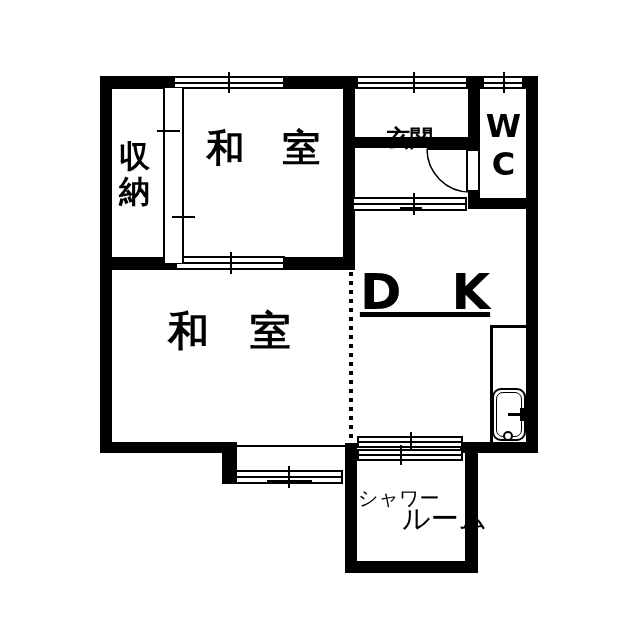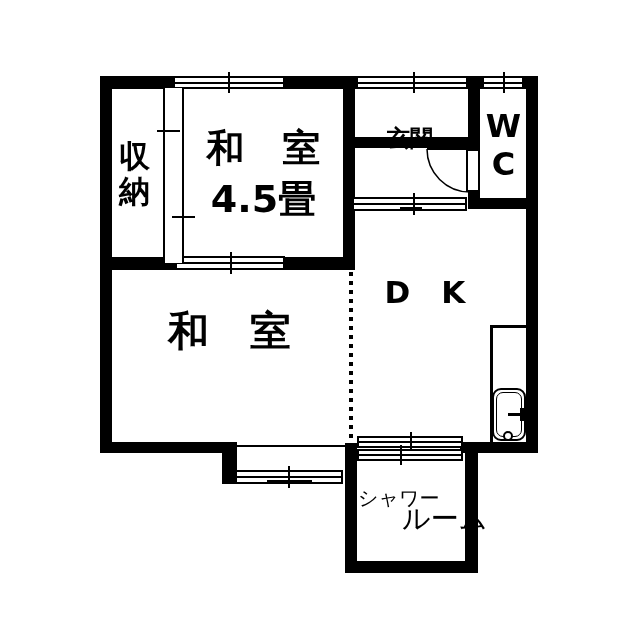--- a/index.html
+++ b/index.html
@@ -108,27 +108,26 @@
     <span class="inner"></span>
   </div>
   <div class="thinline" style="left:508px;top:413px;width:14px;height:3px;z-index:5;"></div>
   <div class="wall" style="left:520px;top:408px;width:8px;height:13px;z-index:5;"></div>
   <div class="drain" style="left:503px;top:431px;"></div>
 
   <div class="label" style="left:112px;top:139px;width:45px;font-size:31px;line-height:35px;">収
 納</div>
 
   <div class="label" style="left:184px;top:127px;width:159px;font-size:38px;line-height:42px;">和　室</div>
-  <div class="label" style="left:184px;top:178px;width:159px;font-size:38px;line-height:42px;">4.5畳</div>
 
   <div class="label" style="left:352px;top:99px;width:116px;font-size:23px;line-height:38px;margin-top:20px;">玄関</div>
 
   <div class="label" style="left:482px;top:107px;width:43px;font-size:32px;line-height:38px;">W
 C</div>
 
   <div class="label" style="left:112px;top:309px;width:235px;font-size:41px;line-height:45px;">和　室</div>
 
-  <div class="label" style="left:352px;top:271px;width:146px;font-size:31px;line-height:43px;">D　K</div>
+  <div class="label" style="left:352px;top:271px;width:146px;font-size:50px;line-height:43px;text-decoration:underline;">D　K</div>
 
   <div class="label light" style="left:358px;top:487px;font-size:20px;line-height:22px;text-align:left;font-family:Liberation Serif, serif;">シャワー</div>
   <div class="label light" style="left:402px;top:508px;font-size:28px;line-height:22px;text-align:left;">ルーム</div>
 
 </div>
 
 </body></html>

